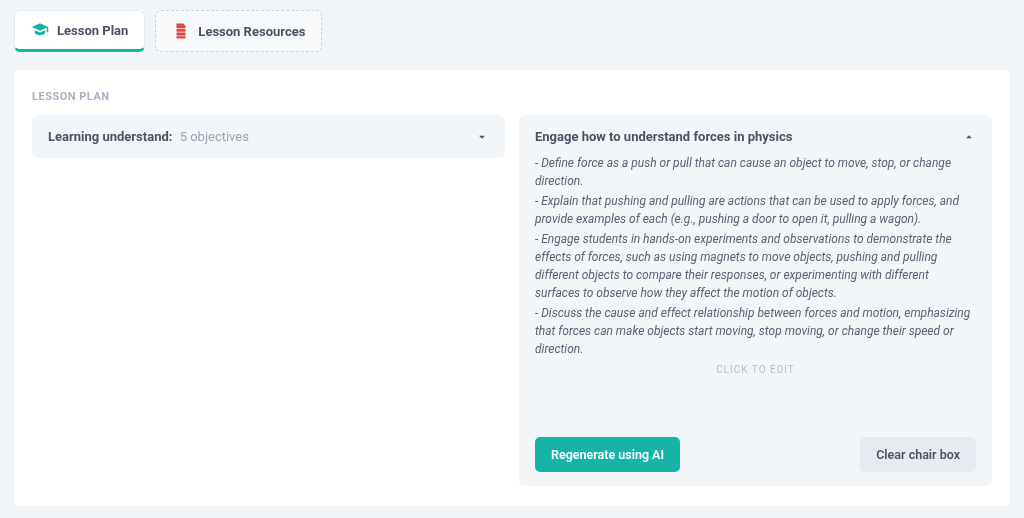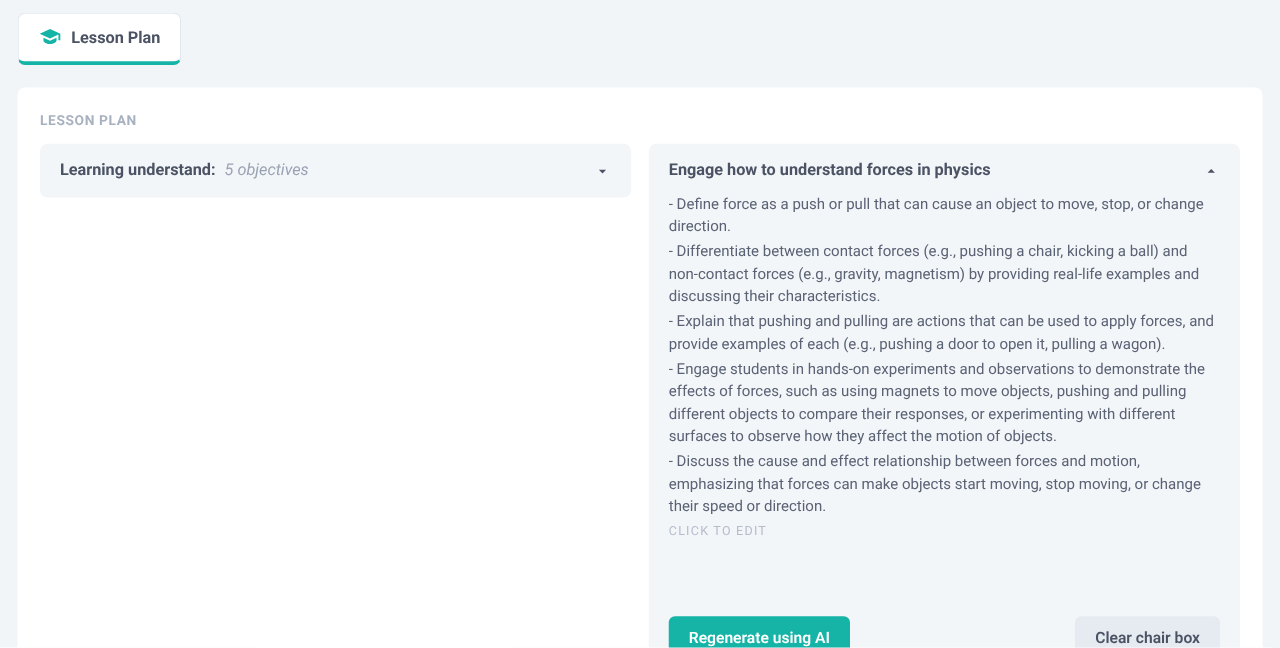--- a/index.html
+++ b/index.html
@@ -67,34 +67,33 @@
     align-items: center;
     font-size: 13px;
     font-weight: 700;
     color: #4a5263;
     cursor: pointer;
   }
   .card-header .sub {
     font-weight: 400;
     color: #9aa3b4;
     margin-left: 4px;
-    font-style: italic;
   }
   .chevron {
     width: 14px; height: 14px; display:inline-flex; align-items:center; justify-content:center;
   }
   .body-text {
     font-size: 12px;
     color: #5a6274;
     line-height: 1.5;
     margin-top: 10px;
   }
-  .body-text .bullet { display:block; margin-bottom:2px; }
+  .body-text .bullet { display:block; margin-bottom:2px;font-style:italic; }
   .click-edit {
-    text-align: left;
+    text-align: center;
     font-size: 10px;
     letter-spacing: 1px;
     color: #b4bccb;
     margin-top: 4px;
   }
   .card-actions {
     display: flex;
     justify-content: space-between;
     align-items: center;
     margin-top: 60px;
@@ -119,20 +118,28 @@
 
 <div class="tabs">
   <div class="tab active">
     <span class="icon">
       <svg viewBox="0 0 24 24" width="18" height="18" fill="#16b3a7">
           <path d="M12 3 1 8l11 5 9-4.09V15h2V8L12 3zm-7 9.18V15c0 2.21 3.13 4 7 4s7-1.79 7-4v-2.82l-7 3.18-7-3.18z"></path>
         </svg>
     </span>
     <span>Lesson Plan</span>
   </div>
+  <div class="tab dashed">
+    <span class="icon">
+      <svg viewBox="0 0 24 24" width="18" height="18" fill="#e0483e">
+          <path d="M6 2h9l3 3v3H6V2zm0 7h12v4H6V9zm0 5h12v4H6v-4zm0 5h12v3H6v-3z"></path>
+        </svg>
+    </span>
+    <span>Lesson Resources</span>
+  </div>
 </div>
 
 <div class="panel">
   <div class="section-label">LESSON PLAN</div>
 
   <div class="columns">
 
     <div class="col">
       <div class="card">
         <div class="card-header">
@@ -154,21 +161,20 @@
         <div class="card-header">
           <span>Engage how to understand forces in physics</span>
           <span class="chevron">
             <svg viewBox="0 0 24 24" width="14" height="14" fill="#4a5263">
                 <path d="M7 14l5-5 5 5z"></path>
               </svg>
           </span>
         </div>
         <div class="body-text">
           <span class="bullet">- Define force as a push or pull that can cause an object to move, stop, or change direction.</span>
-          <span class="bullet">- Differentiate between contact forces (e.g., pushing a chair, kicking a ball) and non-contact forces (e.g., gravity, magnetism) by providing real-life examples and discussing their characteristics.</span>
           <span class="bullet">- Explain that pushing and pulling are actions that can be used to apply forces, and provide examples of each (e.g., pushing a door to open it, pulling a wagon).</span>
           <span class="bullet">- Engage students in hands-on experiments and observations to demonstrate the effects of forces, such as using magnets to move objects, pushing and pulling different objects to compare their responses, or experimenting with different surfaces to observe how they affect the motion of objects.</span>
           <span class="bullet">- Discuss the cause and effect relationship between forces and motion, emphasizing that forces can make objects start moving, stop moving, or change their speed or direction.</span>
           <div class="click-edit">CLICK TO EDIT</div>
         </div>
         <div class="card-actions">
           <button class="btn btn-teal">
             <span>Regenerate using AI</span>
           </button>
           <button class="btn btn-light">

